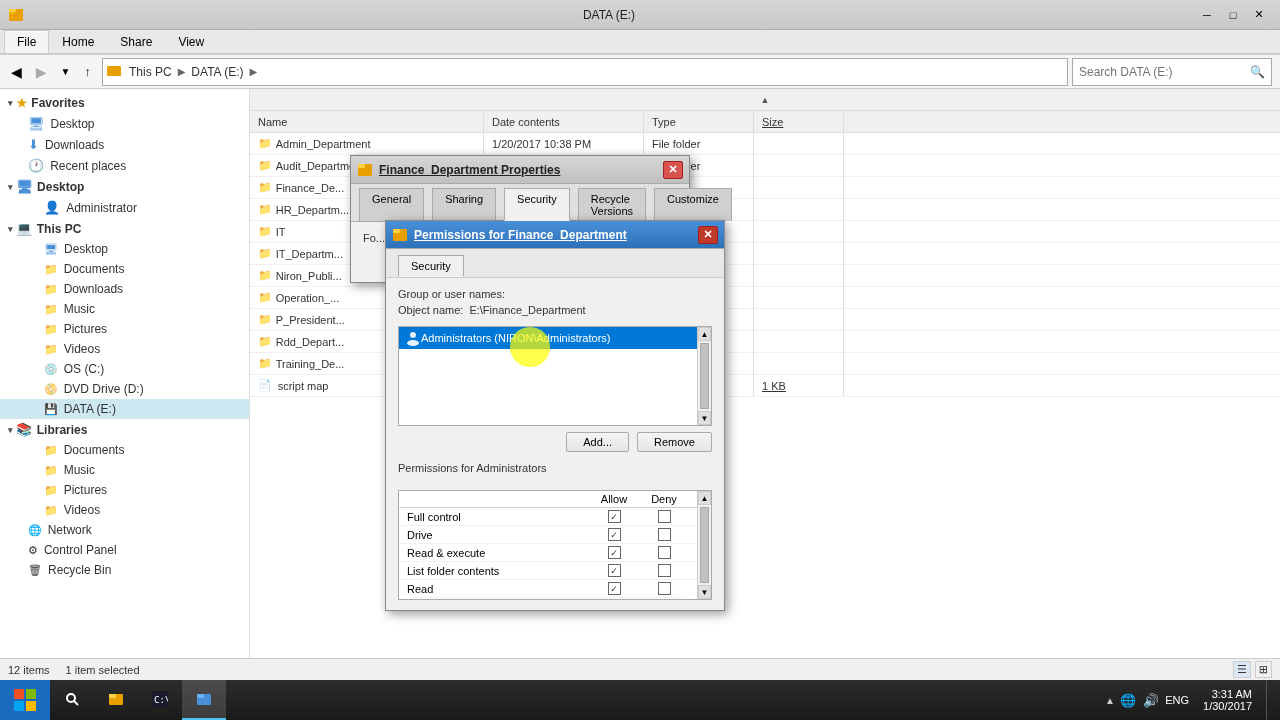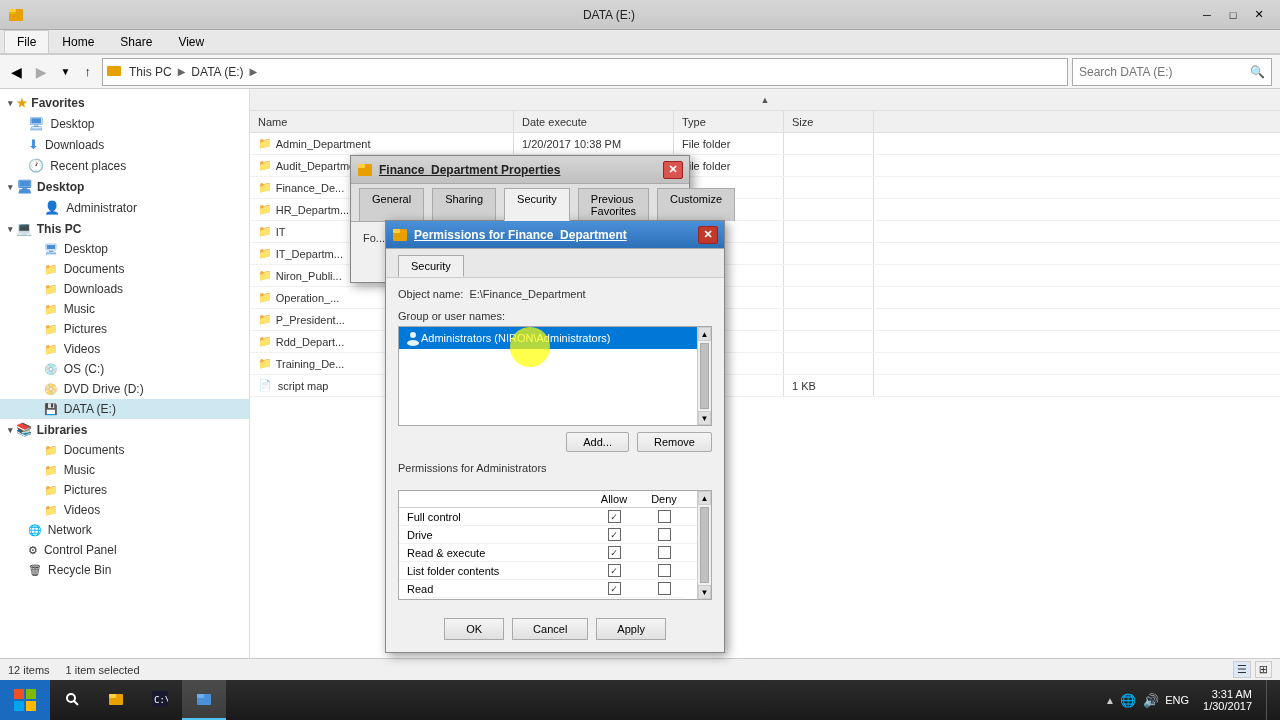--- a/index.html
+++ b/index.html
@@ -46,24 +46,24 @@
     .sidebar-item.active { background: #cde8f0; }
     .sidebar-header { display: flex; align-items: center; padding: 3px 8px; cursor: pointer; font-size: 12px; font-weight: bold; color: #333; }
     .sidebar-header .arrow { font-size: 9px; margin-right: 4px; color: #555; }
     .indent1 { padding-left: 28px; }
     .indent2 { padding-left: 44px; }
 
     
     .file-area { flex: 1; background: white; overflow-y: auto; }
     .file-header { display: flex; align-items: center; height: 22px; background: #f0f0f0; border-bottom: 1px solid #ddd; padding: 0; }
     .file-col { padding: 0 8px; font-size: 11px; color: #333; border-right: 1px solid #ddd; height: 100%; display: flex; align-items: center; cursor: pointer; user-select: none; }
-    .col-name { width: 264px; }
+    .col-name { width: 234px; }
     .col-date { width: 160px; }
     .col-type { width: 110px; }
-    .col-size { width: 90px; }
+    .col-size { width: 90px; text-decoration: underline; }
     .file-row { display: flex; align-items: center; height: 22px; border-bottom: 1px solid #f0f0f0; padding: 0; cursor: pointer; }
     .file-row .col-name { display: flex; align-items: center; gap: 4px; }
 
     
     .status-bar { height: 22px; background: #f0f0f0; border-top: 1px solid #ccc; display: flex; align-items: center; padding: 0 8px; gap: 16px; font-size: 11px; color: #333; }
 
     
     .dialog-overlay { position: absolute; top: 0; left: 0; width: 100%; height: 100%; z-index: 100; pointer-events: none; }
     .dialog { position: absolute; background: #f0f0f0; border: 1px solid #888; box-shadow: 3px 3px 10px rgba(0,0,0,0.4); pointer-events: all; }
     .dialog-title-bar { height: 28px; background: linear-gradient(to bottom, #d6d6d6, #c0c0c0); display: flex; align-items: center; padding: 0 6px; border-bottom: 1px solid #aaa; cursor: move; }
@@ -282,21 +282,21 @@
     </div>
 
     <div class="file-area">
 
       <div style="height:22px; background:#f0f0f0; border-bottom:1px solid #ddd; display:flex; align-items:center; justify-content:center; cursor:pointer;">
         <span style="font-size:9px; color:#555;">▲</span>
       </div>
 
       <div class="file-header">
         <div class="file-col col-name">Name</div>
-        <div class="file-col col-date">Date execute</div>
+        <div class="file-col col-date">Date contents</div>
         <div class="file-col col-type">Type</div>
         <div class="file-col col-size">Size</div>
       </div>
 
       <div class="file-row">
         <div class="file-col col-name">
             <span class="folder-yellow">📁</span>
             <span>Admin_Department</span>
           </div>
         <div class="file-col col-date">1/20/2017 10:38 PM</div>
@@ -425,21 +425,21 @@
             <rect x="1" y="2" width="7" height="4" rx="1" fill="#ffd040"></rect>
           </svg>
       </span>
       <span class="dialog-title-text">Finance_Department Properties</span>
       <div class="dialog-close-btn">✕</div>
     </div>
     <div class="dialog-tabs">
       <div class="dialog-tab">General</div>
       <div class="dialog-tab">Sharing</div>
       <div class="dialog-tab active">Security</div>
-      <div class="dialog-tab">Previous Favorites</div>
+      <div class="dialog-tab">Recycle Versions</div>
       <div class="dialog-tab">Customize</div>
     </div>
     <div style="padding:10px 12px; height:60px; background:#f0f0f0;">
       <div style="font-size:11px; color:#333;">
         <span>Fo...</span> <span>Permissions</span>
       </div>
     </div>
   </div>
 
   <div class="dialog permissions-dialog" style="top:220px; left:385px; width:340px;">
@@ -453,26 +453,26 @@
       <span class="dialog-title-text" style="color:white;">Permissions for Finance_Department</span>
       <div class="dialog-close-btn" style="background:#c0392b;">✕</div>
     </div>
 
     <div style="padding:6px 12px 0 12px; background:#e8e8e8; border-bottom:1px solid #ccc;">
       <div style="display:inline-block; padding:4px 12px; background:#f0f0f0; border:1px solid #aaa; border-bottom:1px solid #f0f0f0; font-size:11px; cursor:pointer;">Security</div>
     </div>
 
     <div style="padding:10px 12px;">
 
+      <div style="font-size:11px; color:#333; margin-bottom:4px;">Group or user names:</div>
+
       <div style="display:flex; align-items:center; gap:6px; margin-bottom:10px;">
         <span style="font-size:11px; color:#333;">Object name:</span>
         <span style="font-size:11px; color:#333;">E:\Finance_Department</span>
       </div>
-
-      <div style="font-size:11px; color:#333; margin-bottom:4px;">Group or user names:</div>
 
       <div class="group-list-wrapper">
         <div class="group-list-inner">
           <div class="group-item selected">
             <svg width="16" height="16" viewBox="0 0 16 16">
               <circle cx="8" cy="5" r="3" fill="white" opacity="0.9"></circle>
               <ellipse cx="8" cy="13" rx="6" ry="3" fill="white" opacity="0.9"></ellipse>
             </svg>
             <span>Administrators (NIRON\Administrators)</span>
           </div>
@@ -547,25 +547,20 @@
           </div>
         </div>
         <div class="scroll-bar-area">
           <div class="scroll-arrow">▲</div>
           <div class="scroll-thumb"></div>
           <div class="scroll-arrow">▼</div>
         </div>
       </div>
     </div>
 
-    <div class="dialog-footer">
-      <button class="footer-btn">OK</button>
-      <button class="footer-btn">Cancel</button>
-      <button class="footer-btn">Apply</button>
-    </div>
   </div>
 
 </div>
 
 <div class="cursor-highlight" style="left:530px; top:347px;"></div>
 
 <div class="taskbar">
   <div class="taskbar-start">
     <svg viewBox="0 0 24 24" width="22" height="22">
       <rect x="1" y="1" width="10" height="10" fill="#f25022"></rect>

